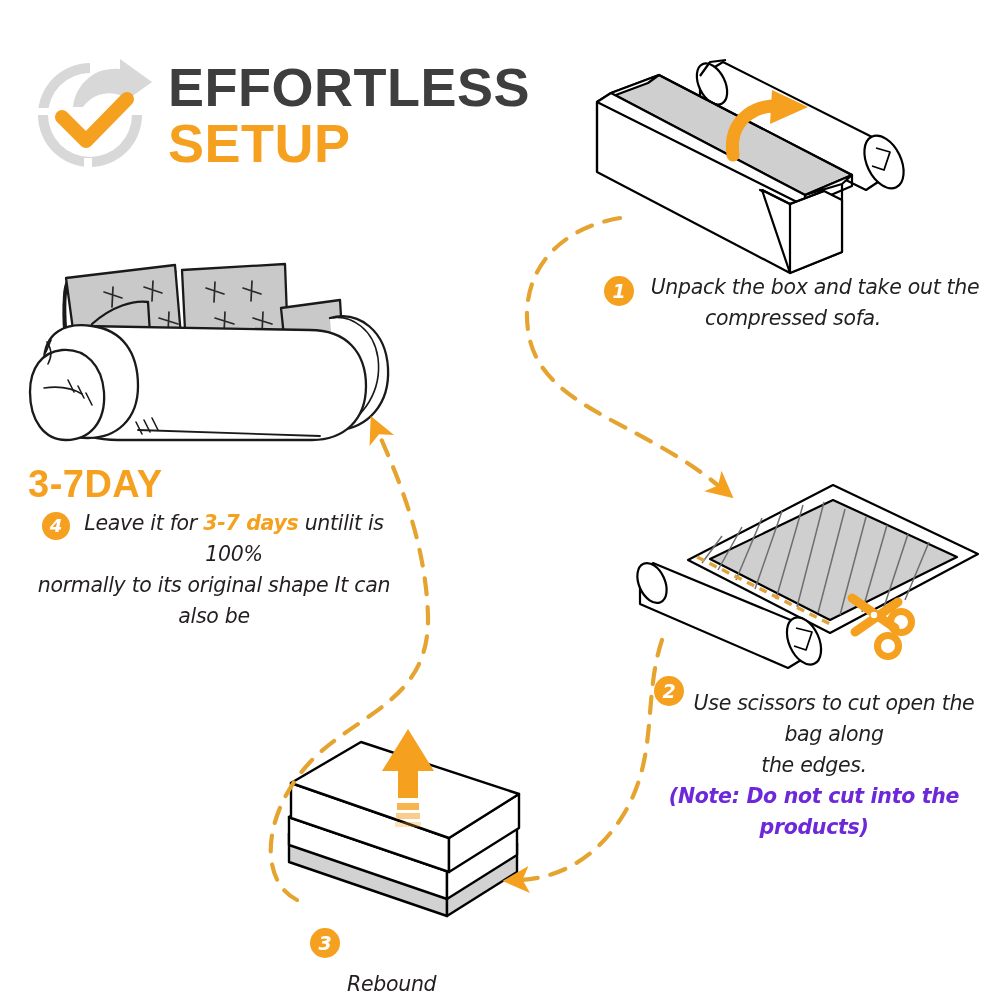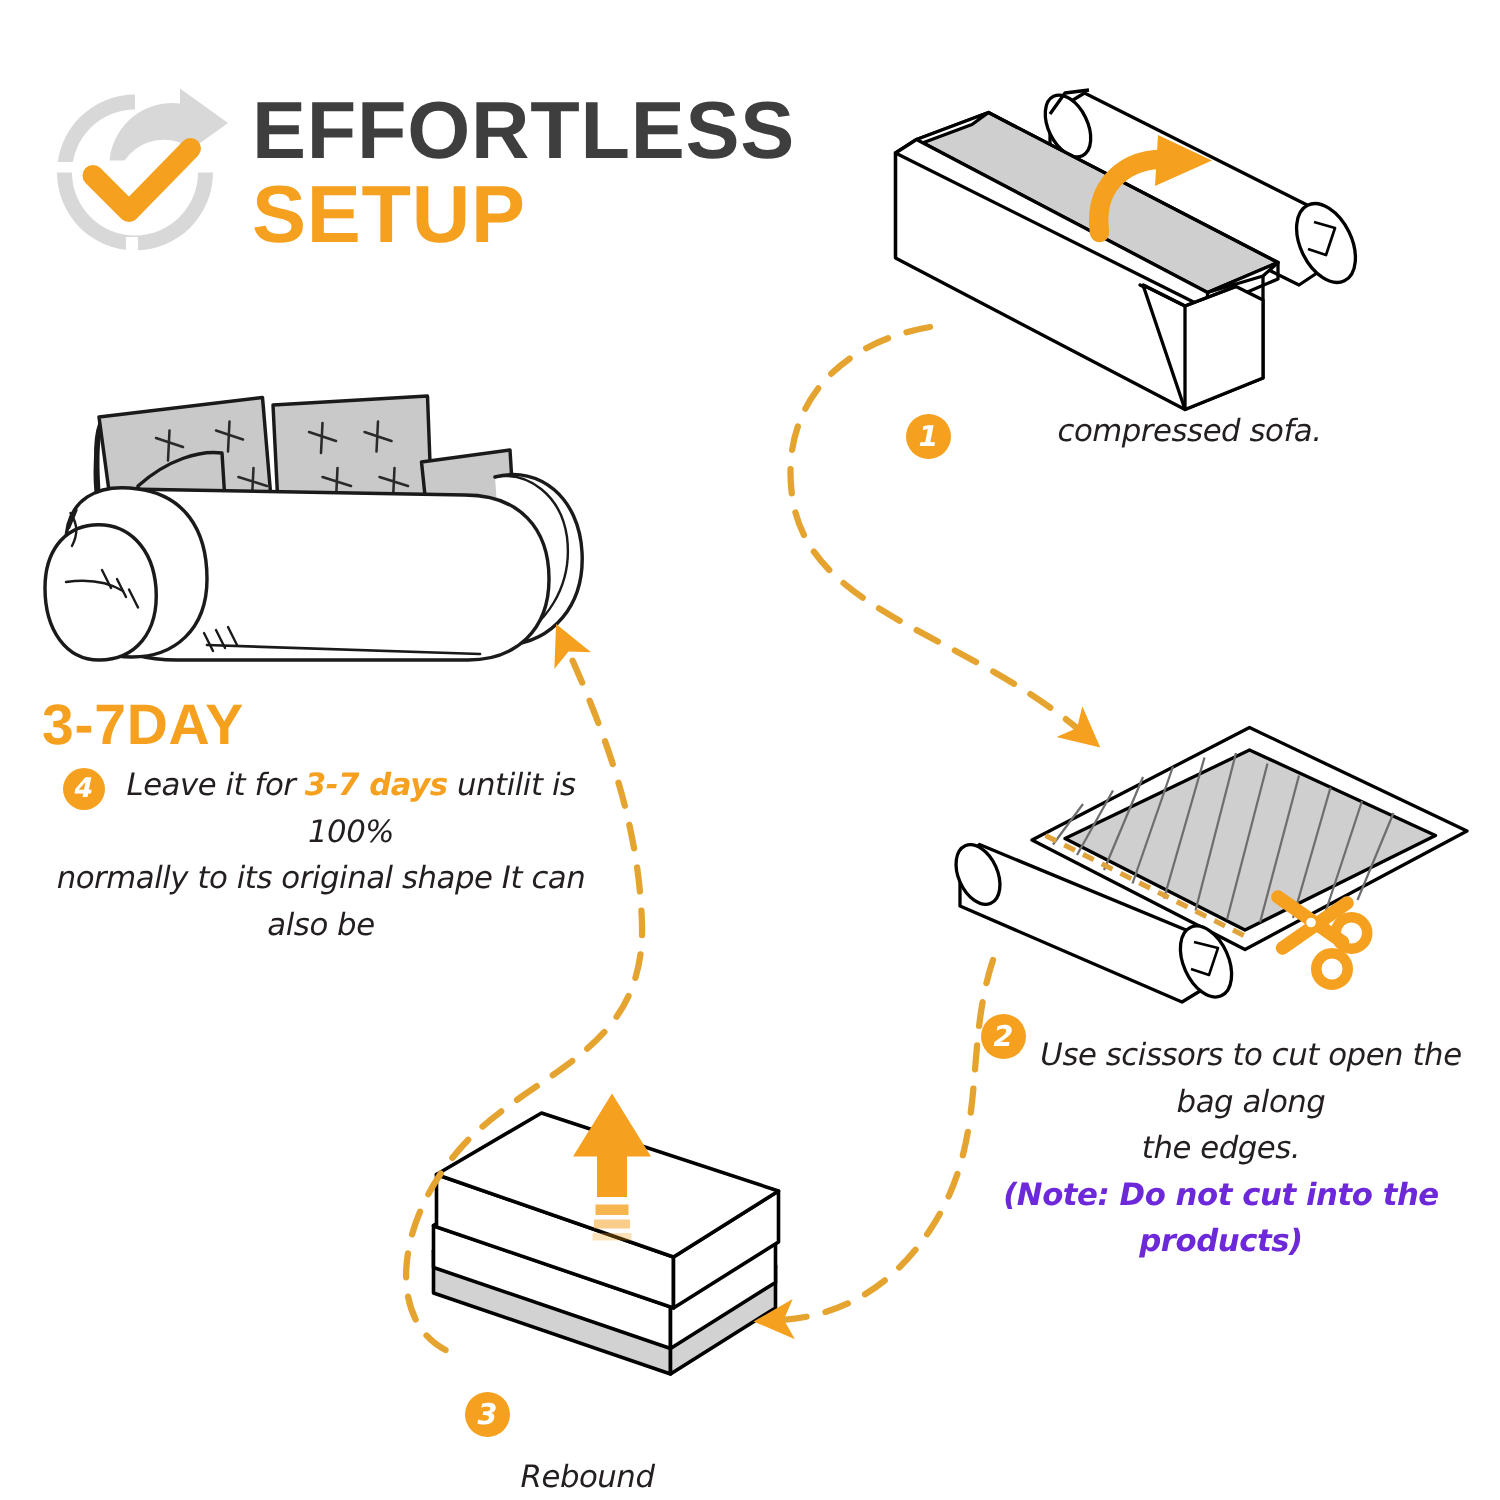--- a/index.html
+++ b/index.html
@@ -222,20 +222,21 @@
 
 <div class="txt" id="header-title">
   <div class="hl1">EFFORTLESS</div>
   <div class="hl2">SETUP</div>
 </div>
 
 <div class="txt" id="day-heading">3-7DAY</div>
 
 <div class="badge" id="badge1">1</div>
 <div class="txt steptext" id="step1-text">
+  <div class="l1">Unpack the box and take out the</div>
   <div>compressed sofa.</div>
 </div>
 
 <div class="badge" id="badge2">2</div>
 <div class="txt steptext" id="step2-text">
   <div class="l1">Use scissors to cut open the bag along</div>
   <div>the edges.</div>
   <div class="note">(Note: Do not cut into the products)</div>
 </div>
 

